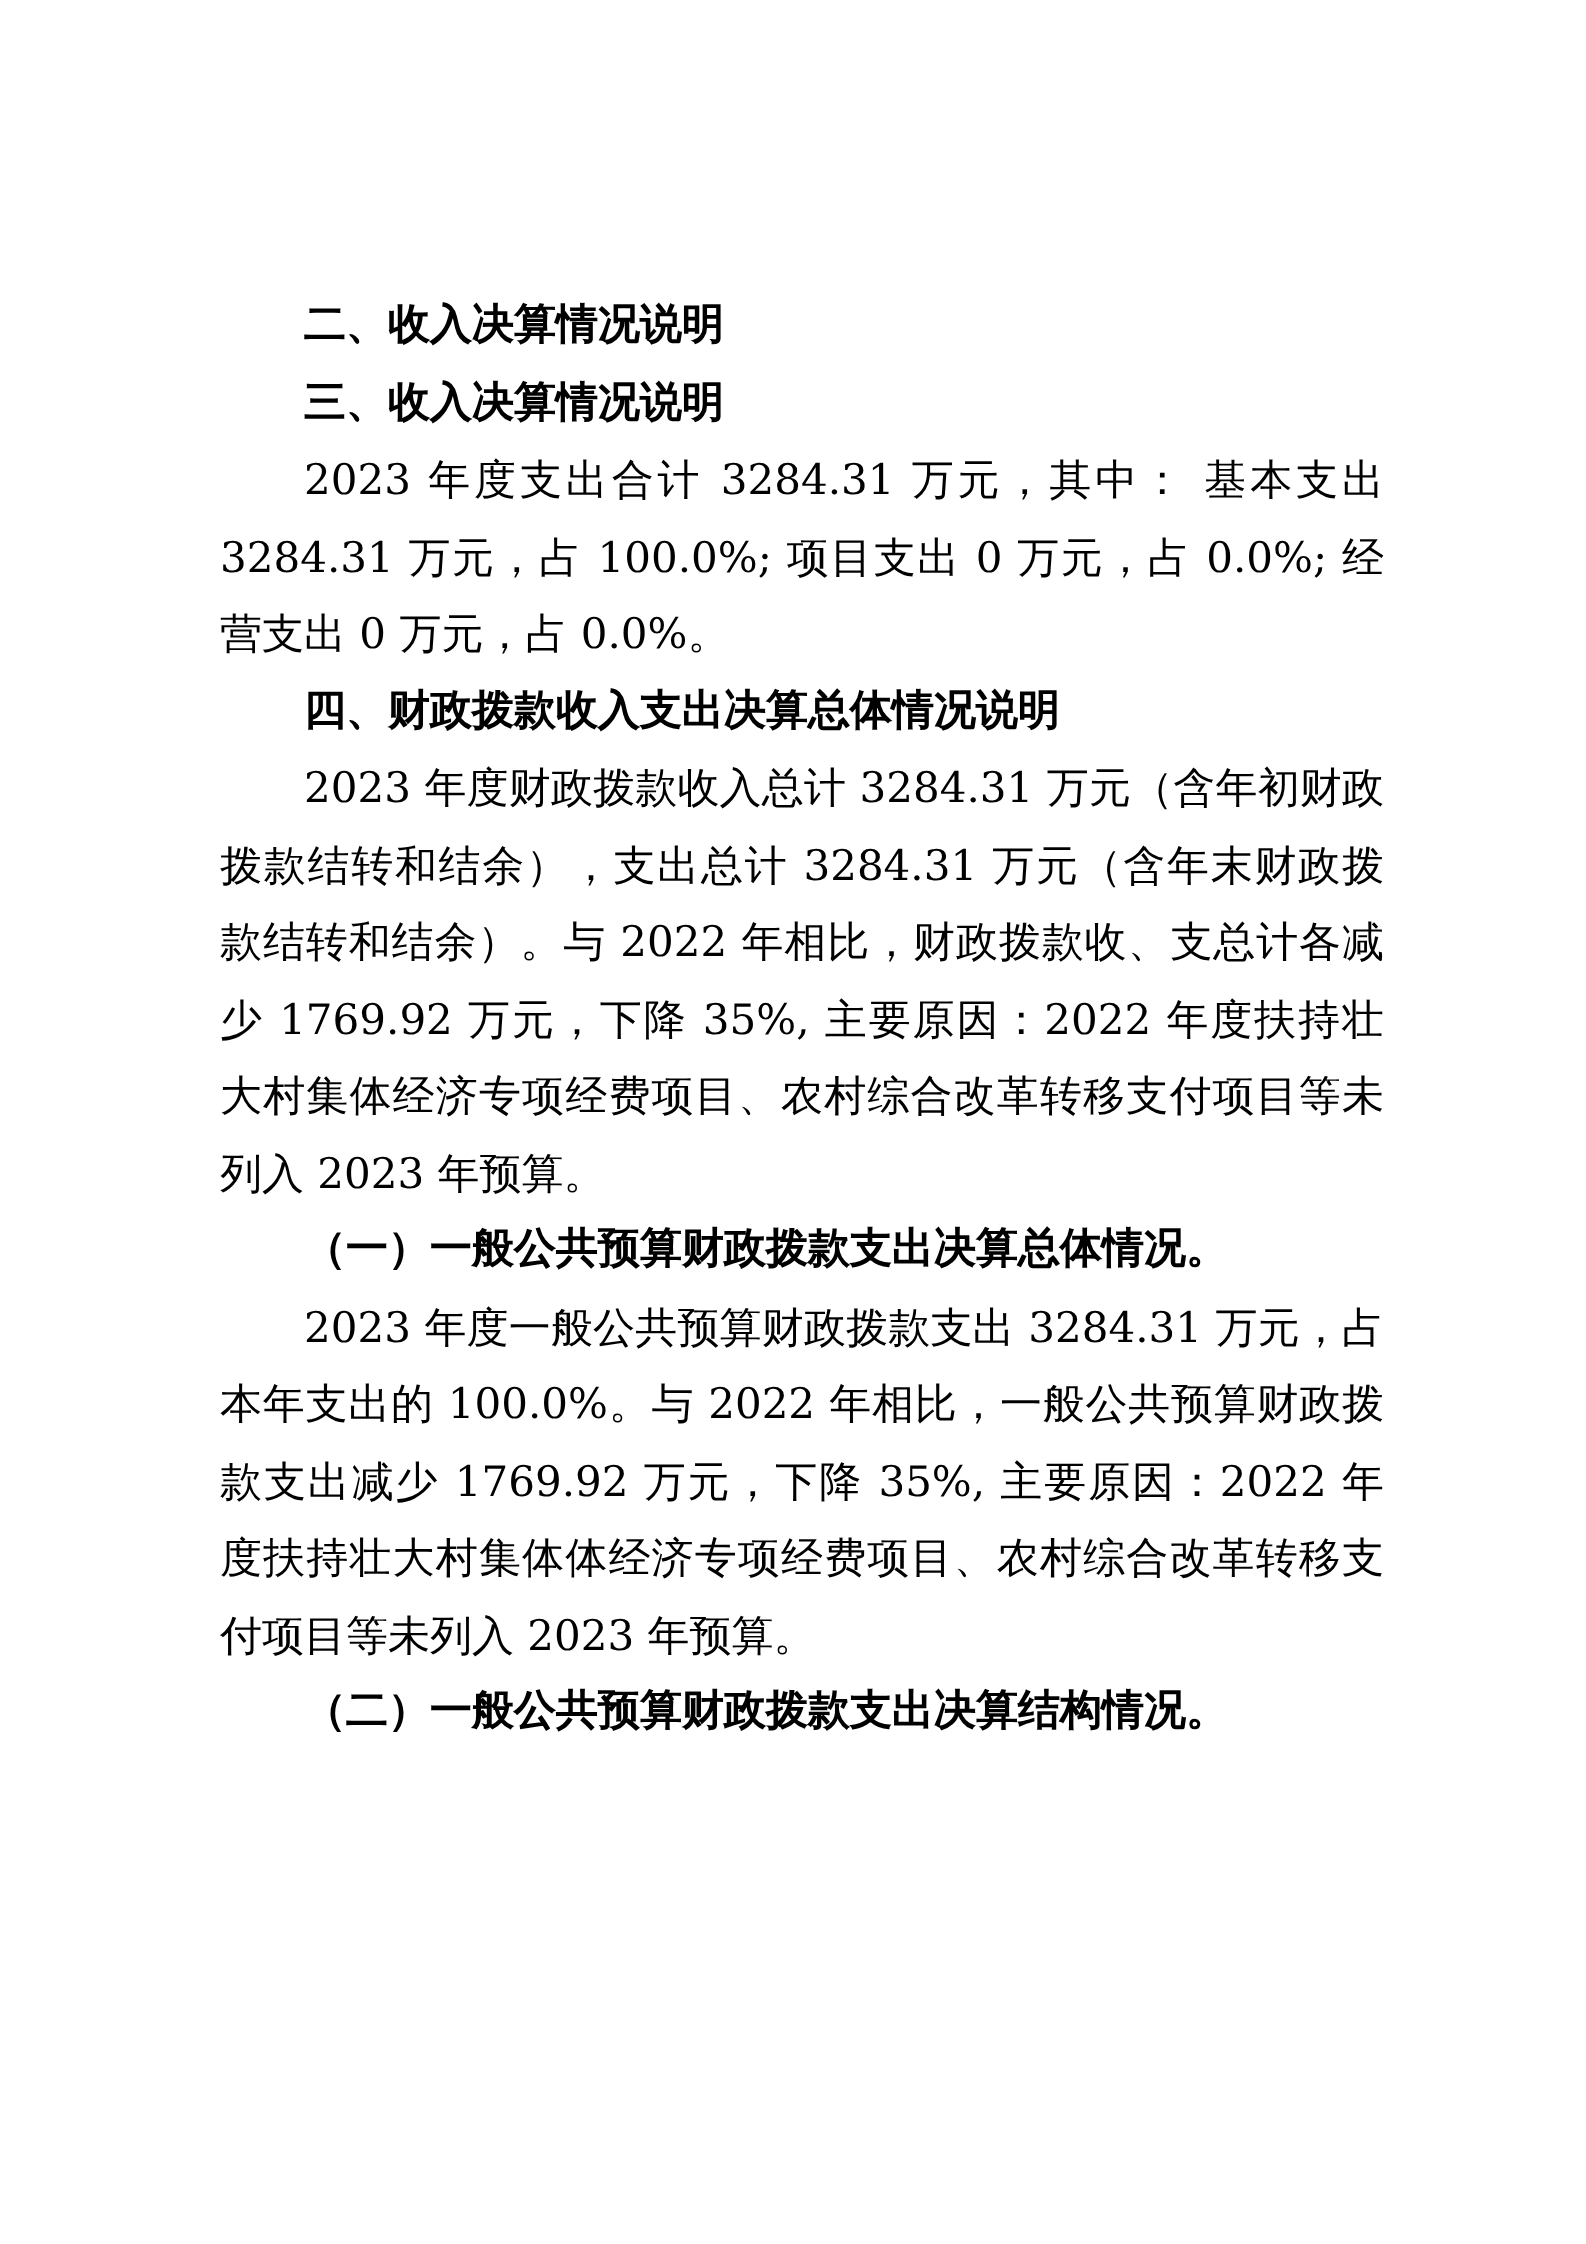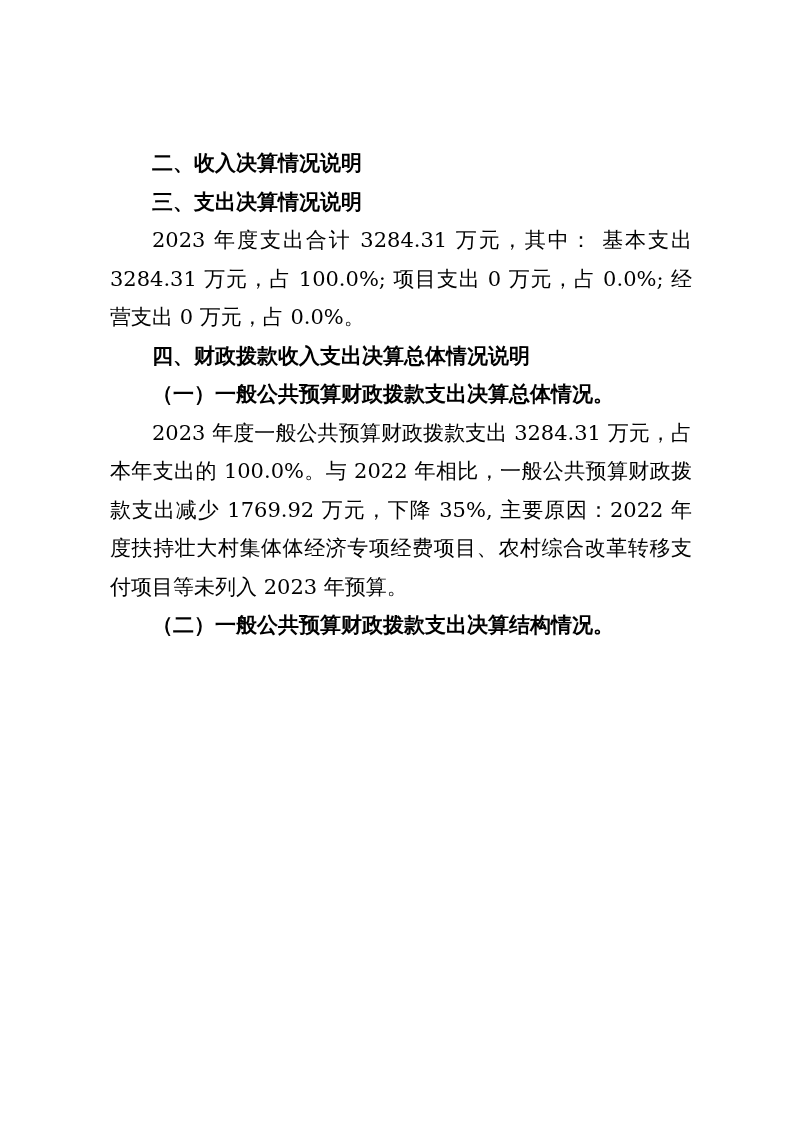--- a/index.html
+++ b/index.html
@@ -45,21 +45,22 @@
     letter-spacing: 0.5px;
     margin-left: 16px;
   }
 </style>
 </head>
 <body>
 
 <div class="page">
   <div class="content">
     <h2 class="block heading">二、收入决算情况说明</h2>
-    <h2 class="block heading">三、支出决算情况说明</h2>
+    <h2 class="block heading">三、收入决算情况说明</h2>
     <p class="block">2023 年度支出合计 3284.31 万元，其中： 基本支出 3284.31 万元，占 100.0%; 项目支出 0 万元，占 0.0%; 经营支出 0 万元，占 0.0%。</p>
     <h2 class="block heading">四、财政拨款收入支出决算总体情况说明</h2>
+    <p class="block">2023 年度财政拨款收入总计 3284.31 万元（含年初财政拨款结转和结余），支出总计 3284.31 万元（含年末财政拨款结转和结余）。与 2022 年相比，财政拨款收、支总计各减少 1769.92 万元，下降 35%, 主要原因：2022 年度扶持壮大村集体经济专项经费项目、农村综合改革转移支付项目等未列入 2023 年预算。</p>
     <h3 class="block heading">（一）一般公共预算财政拨款支出决算总体情况。</h3>
     <p class="block">2023 年度一般公共预算财政拨款支出 3284.31 万元，占本年支出的 100.0%。与 2022 年相比，一般公共预算财政拨款支出减少 1769.92 万元，下降 35%, 主要原因：2022 年度扶持壮大村集体体经济专项经费项目、农村综合改革转移支付项目等未列入 2023 年预算。</p>
     <h3 class="block heading">（二）一般公共预算财政拨款支出决算结构情况。</h3>
   </div>
   <div class="pageno">-17-</div>
 </div>
 
 </body></html>

